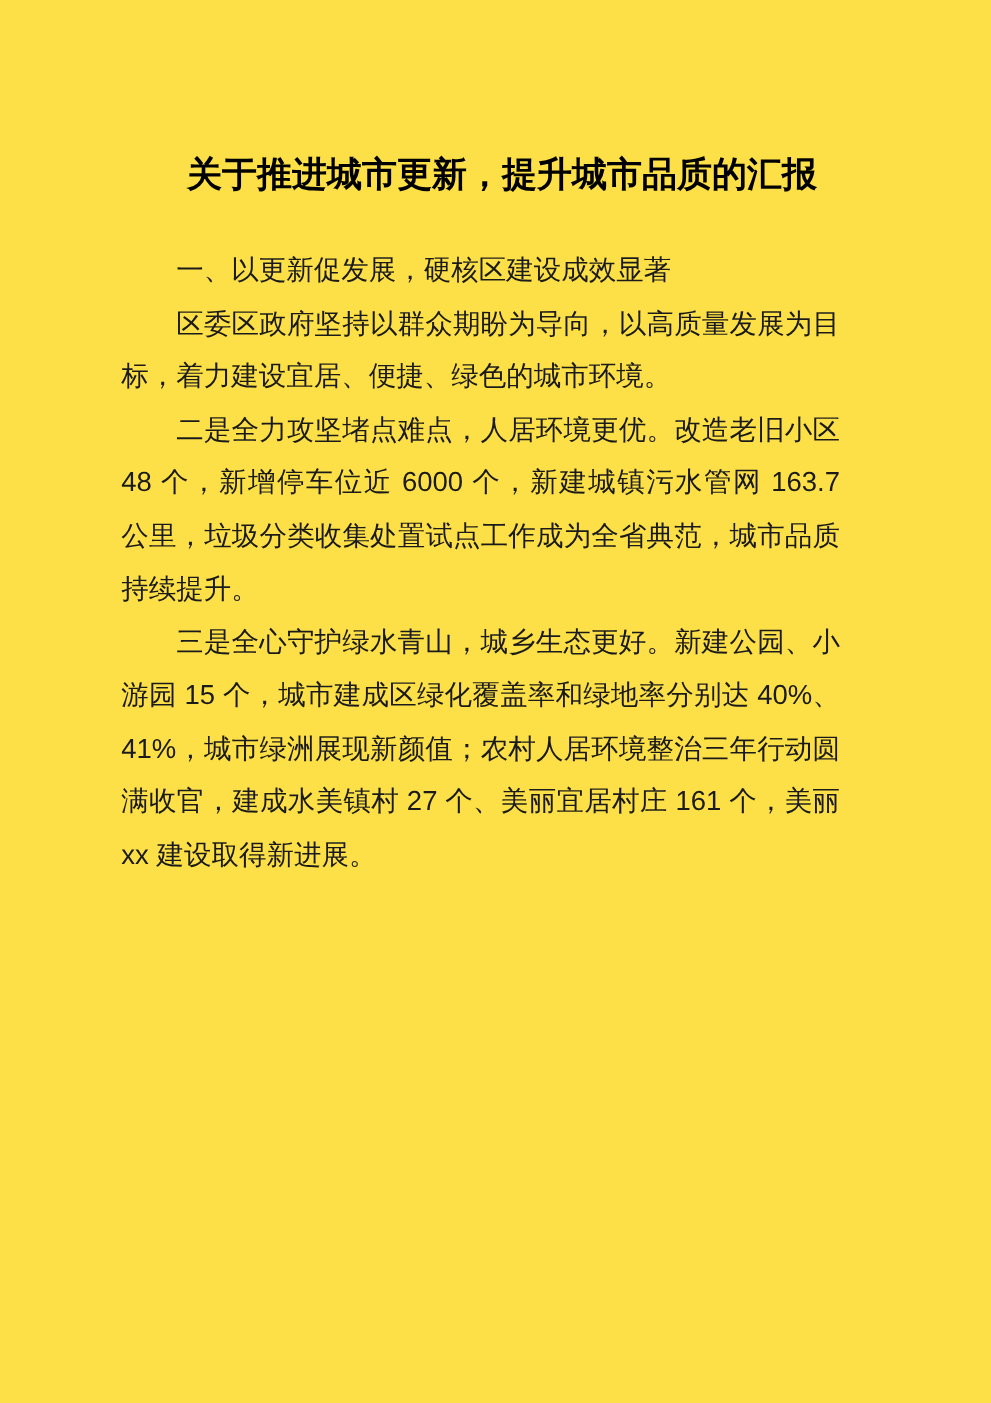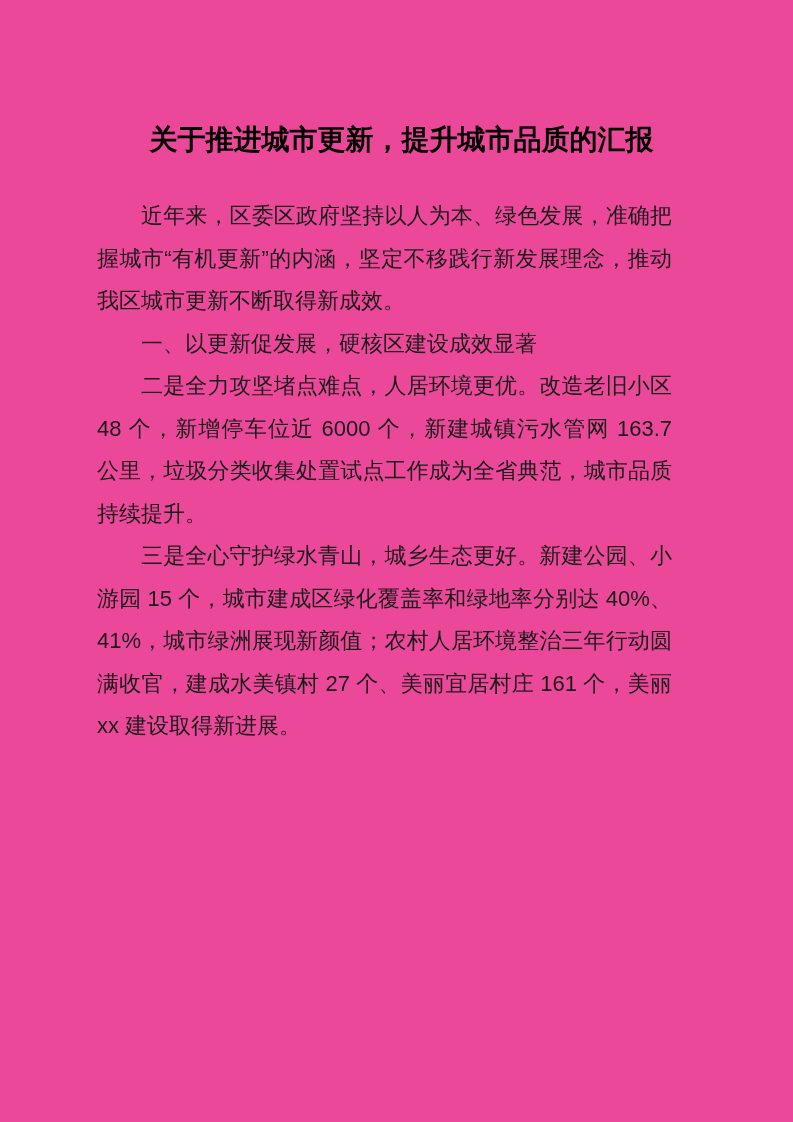--- a/index.html
+++ b/index.html
@@ -4,21 +4,21 @@
 <style>
   html, body {
     margin: 0;
     padding: 0;
     background: #ffffff;
   }
   .page {
     position: relative;
     width: 793px;
     height: 1122px;
-    background: #ec4899;
+    background: #fde047;
     overflow: hidden;
     box-sizing: border-box;
     padding: 118px 121px 0 97px;
     color: #000000;
     font-family: "Liberation Sans", "DejaVu Sans", sans-serif;
   }
   .doc-title {
     margin: 0;
     font-size: 28px;
     font-weight: bold;
@@ -41,18 +41,18 @@
     padding: 0;
     text-indent: 2em;
   }
 </style>
 </head>
 <body>
 
 <div class="page">
   <h1 class="doc-title">关于推进城市更新，提升城市品质的汇报</h1>
   <div class="doc-body">
-      <p>近年来，区委区政府坚持以人为本、绿色发展，准确把握城市“有机更新”的内涵，坚定不移践行新发展理念，推动我区城市更新不断取得新成效。</p>
       <p>一、以更新促发展，硬核区建设成效显著</p>
+      <p>区委区政府坚持以群众期盼为导向，以高质量发展为目标，着力建设宜居、便捷、绿色的城市环境。</p>
       <p>二是全力攻坚堵点难点，人居环境更优。改造老旧小区 48 个，新增停车位近 6000 个，新建城镇污水管网 163.7 公里，垃圾分类收集处置试点工作成为全省典范，城市品质持续提升。</p>
       <p>三是全心守护绿水青山，城乡生态更好。新建公园、小游园 15 个，城市建成区绿化覆盖率和绿地率分别达 40%、41%，城市绿洲展现新颜值；农村人居环境整治三年行动圆满收官，建成水美镇村 27 个、美丽宜居村庄 161 个，美丽 xx 建设取得新进展。</p>
     </div>
 </div>
 
 </body></html>

